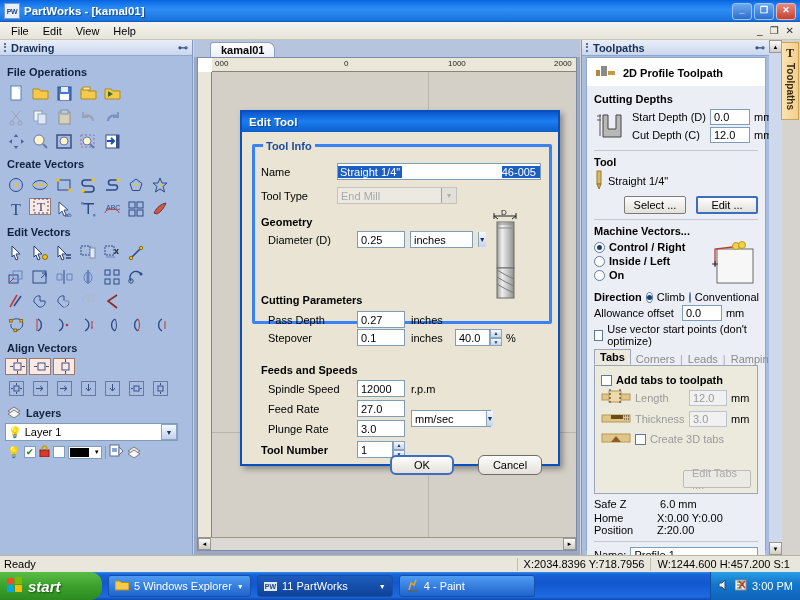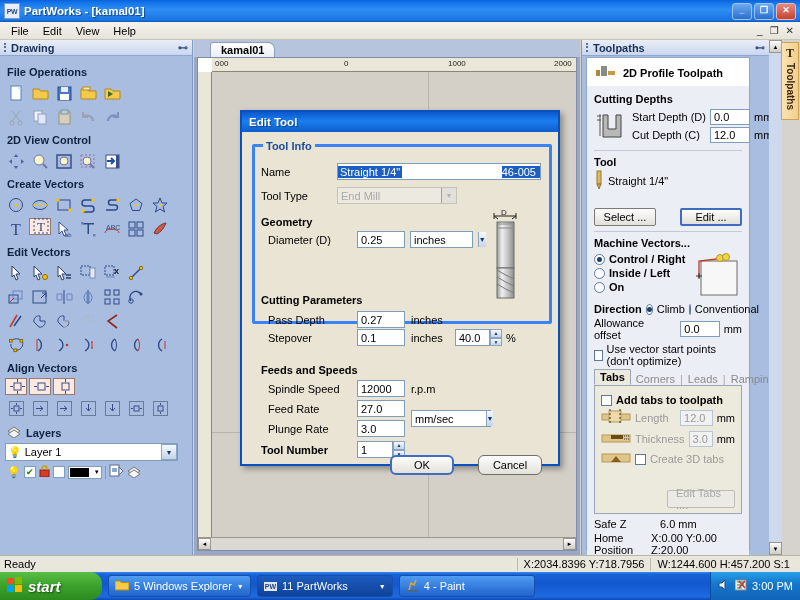--- a/index.html
+++ b/index.html
@@ -110,21 +110,21 @@
     position:absolute; left:0; bottom:0; right:0; height:13px; background:#dcd9d2;
     border-top:1px solid #9b978f; display:flex; align-items:center;
   }
   .sc-btn { width:13px; height:12px; background:linear-gradient(180deg,#fbfbfa,#cfccc4); border:1px solid #9b978f; font-size:6px; display:flex; align-items:center; justify-content:center; }
 
   
   .rightdock {
     position:absolute; left:581px; top:40px; width:188px; height:515px;
     background:#a8bde0; border-left:1px solid #7f9bc4;
   }
-  .rd-body { position:absolute; left:4px; top:17px; width:164px; height:494px; background:#e5e5e5; border:1px solid #8fa7cc; }
+  .rd-body { position:absolute; left:4px; top:17px; width:180px; height:494px; background:#e5e5e5; border:1px solid #8fa7cc; }
   .tp-head { display:flex; align-items:center; gap:6px; padding:6px 6px 4px 8px; background:#fff; }
   .tp-head .ttl { font-weight:bold; font-size:11px; }
   .rd-content { padding:4px 7px 0 7px; background:#eceef6; height:472px; }
   .rd-sec { font-weight:bold; font-size:11px; margin:3px 0 2px 0; }
   .fld { background:#fff; border:1px solid #7f9db9; height:16px; font-size:11px; padding:1px 3px; display:flex; align-items:center; }
   .fld.dis { background:#f1f1f1; color:#999; border-color:#b9c4d2; }
   .row { display:flex; align-items:center; gap:4px; margin:2px 0; }
   .btn {
     background:linear-gradient(180deg,#fdfdfd,#e2e0da); border:1px solid #7c7a73;
     border-radius:2px; height:18px; font-size:11px; display:flex;
@@ -303,21 +303,20 @@
             </svg>
           </div>
         <div class="ib">
             <svg width="17" height="17">
               <path d="M4 12a6 6 0 0 1 10-4" stroke="#7d93c2" stroke-width="2.2" fill="none"></path>
               <path d="M14 3v5H9" stroke="#7d93c2" stroke-width="2" fill="none"></path>
             </svg>
           </div>
       </div>
 
-      <div class="sec-title">2D View Control</div>
       <div class="icon-row">
         <div class="ib">
             <svg width="17" height="17">
               <path d="M8 1l2.2 3H5.8zM8 16l2.2-3H5.8zM1 8.5l3-2.2v4.4zM16 8.5l-3-2.2v4.4z" fill="#4a63a0"></path>
             </svg>
           </div>
         <div class="ib">
             <svg width="17" height="17">
               <circle cx="7" cy="7" r="5" fill="#fdf4c8" stroke="#6a78a8"></circle>
               <path d="M11 11l4 4" stroke="#6a78a8" stroke-width="2"></path>
@@ -776,21 +775,21 @@
 
         <div class="hr"></div>
         <div class="rd-sec">Tool</div>
         <div class="row">
           <span><svg width="10" height="20">
                 <rect x="3" y="1" width="4" height="13" fill="#d9b86a" stroke="#9a7a2a"></rect>
                 <path d="M3 14h4l-2 5z" fill="#c8a550" stroke="#9a7a2a"></path>
               </svg></span>
           <span class="dlbl">Straight 1/4"</span>
         </div>
-        <div class="row" style="justify-content:space-between;gap:10px;margin-top:16px;">
+        <div class="row" style="justify-content:flex-end;gap:10px;margin-top:4px;">
           <span class="btn" style="width:62px;">Select ...</span>
           <span class="btn" style="width:62px;border:2px solid #3f6cbf;">Edit ...</span>
         </div>
 
         <div class="hr"></div>
         <div class="rd-sec">Machine Vectors...</div>
         <div style="display:flex;">
           <div style="flex:1;">
             <div class="row">
               <span class="rad">

